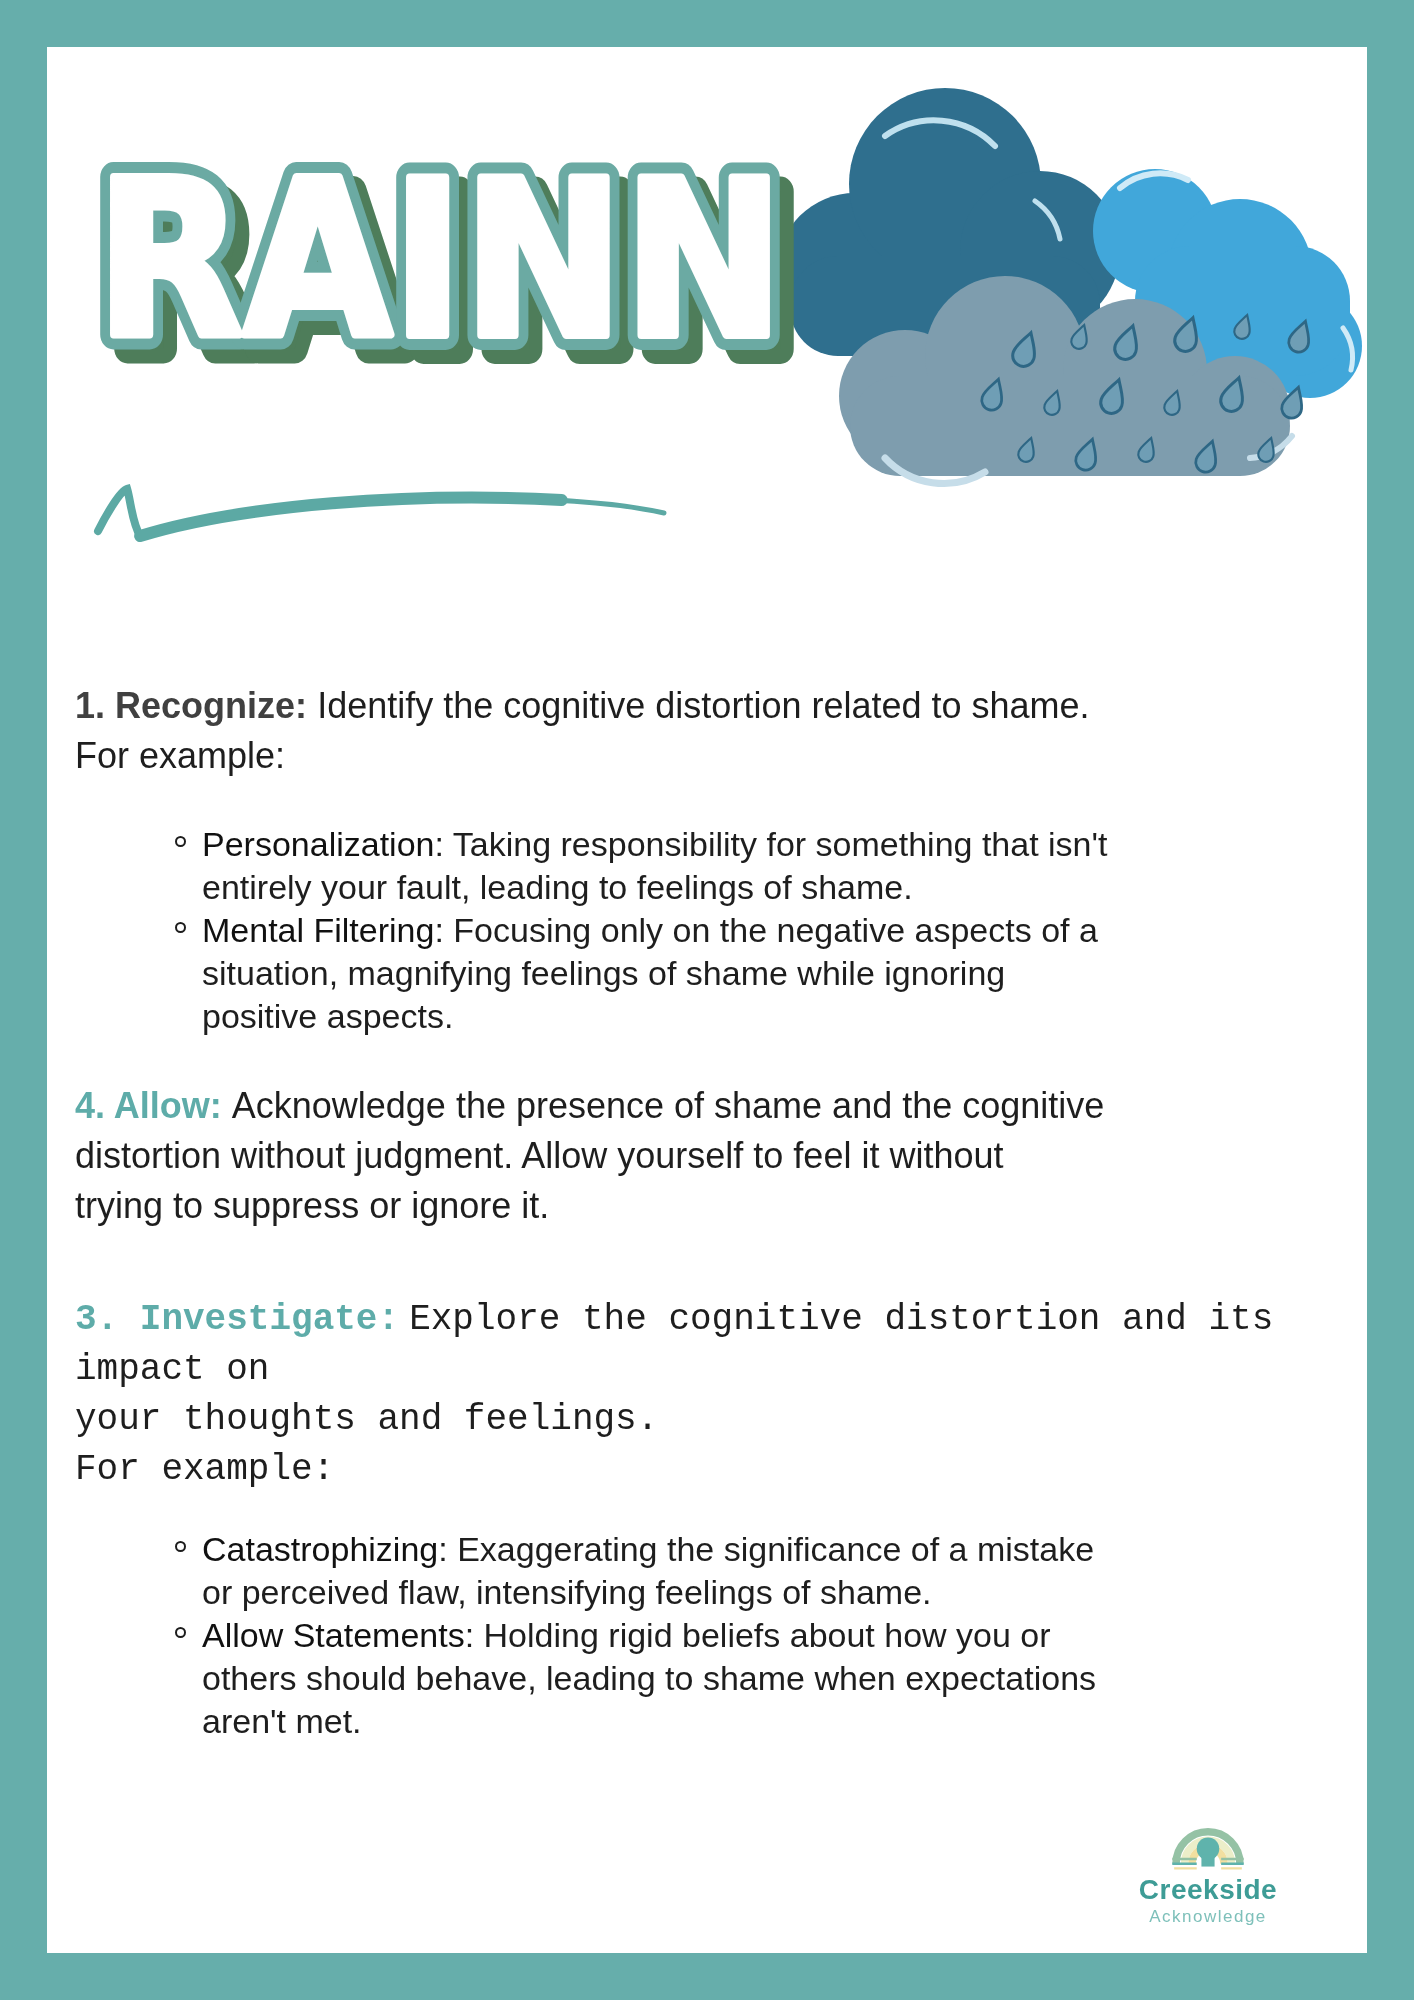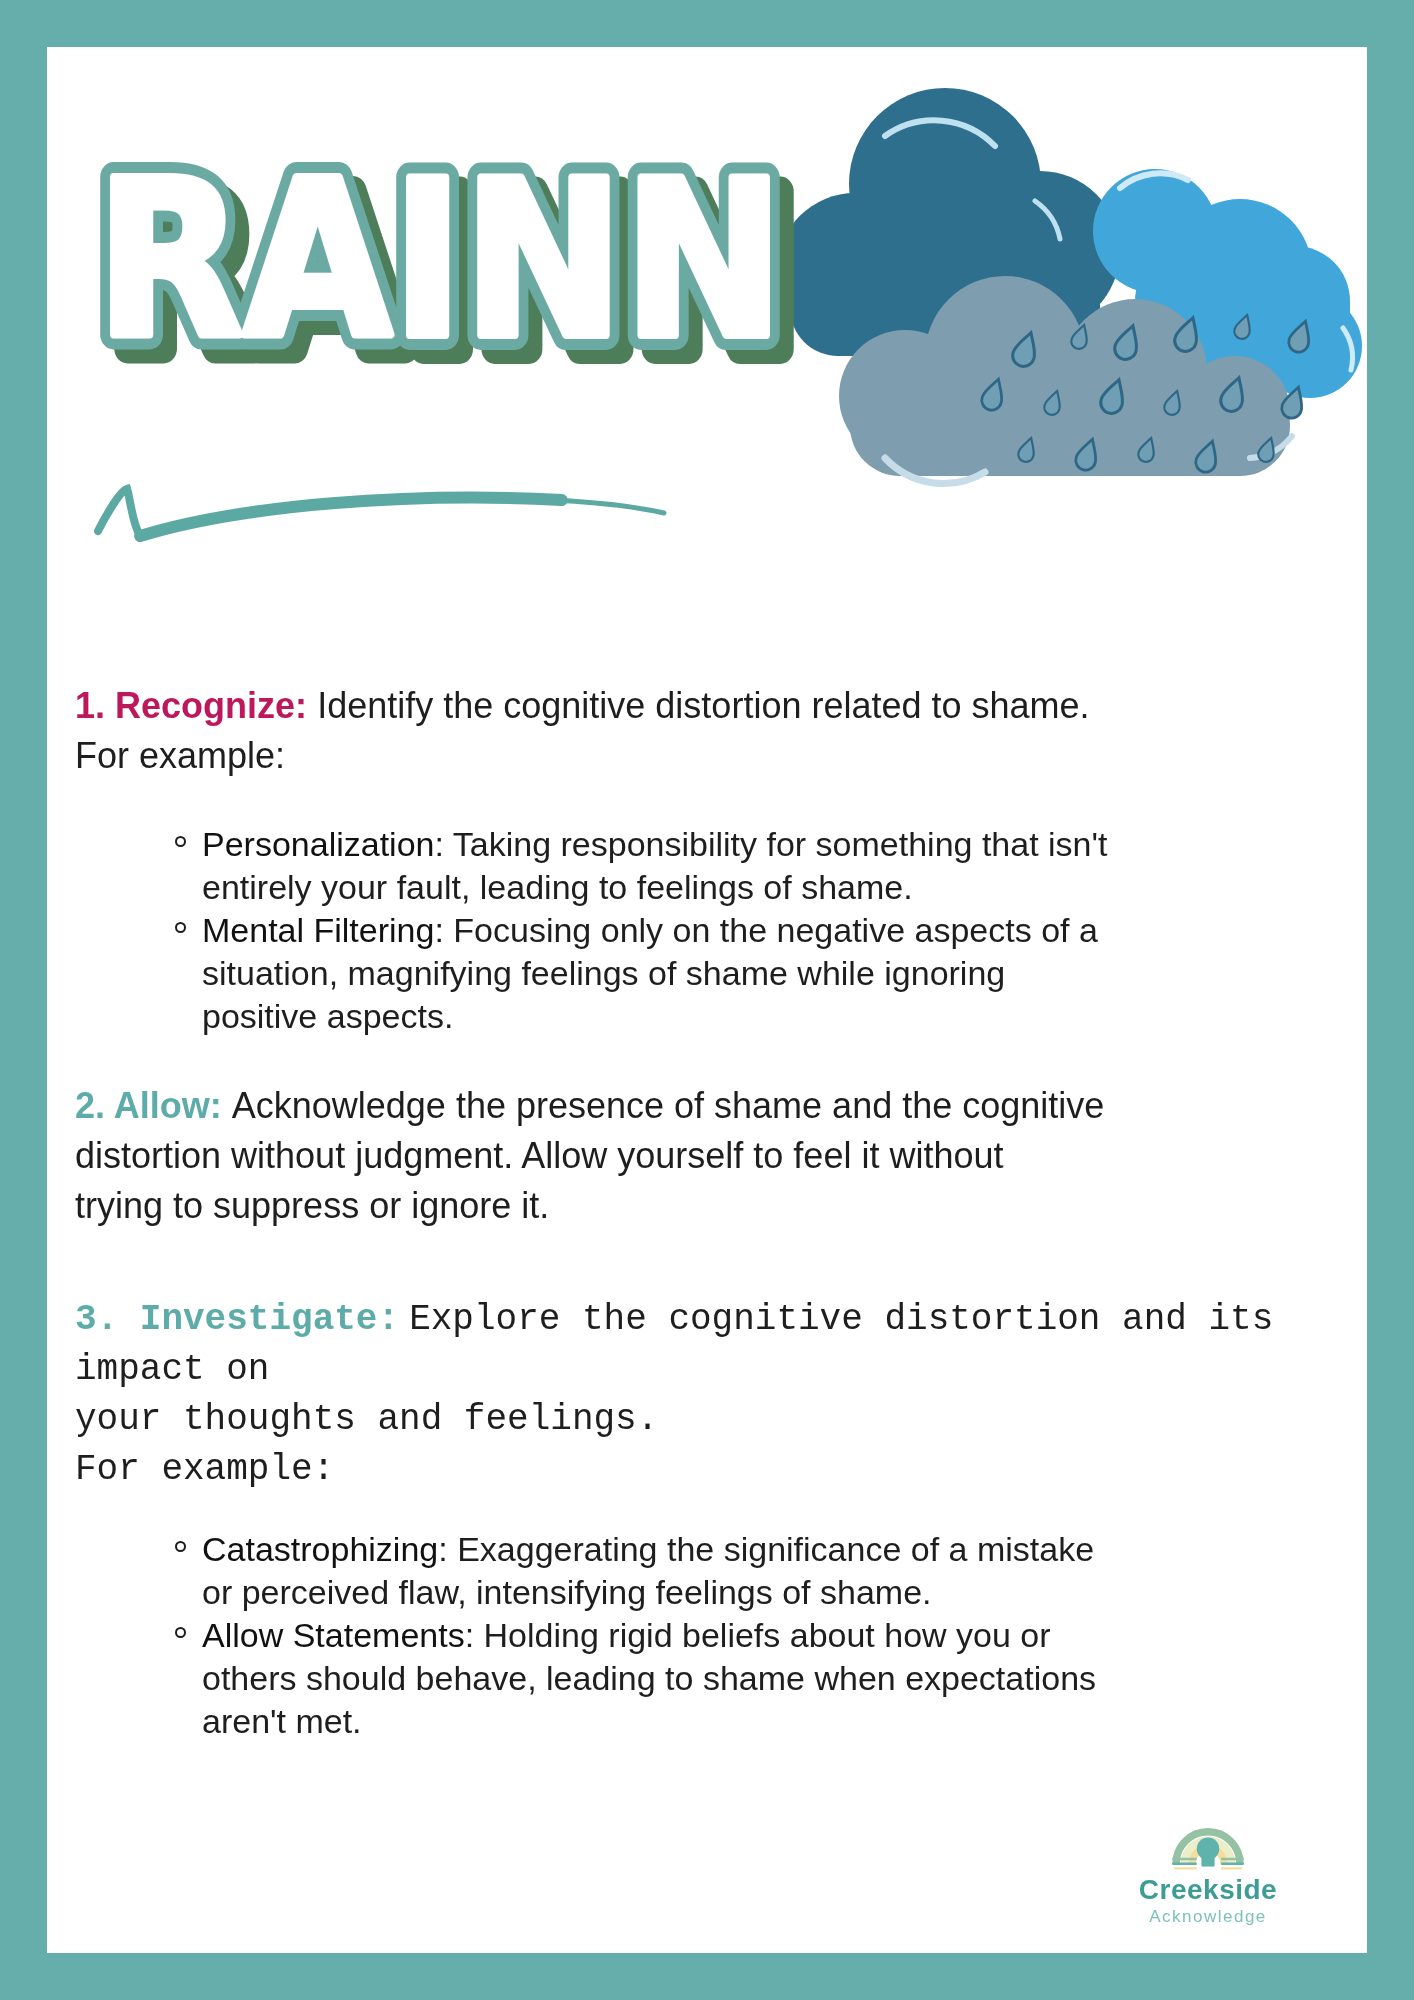--- a/index.html
+++ b/index.html
@@ -110,35 +110,35 @@
       <path d="M8,52 C16,36 30,12 37,10 C41,24 42,44 50,57" stroke-width="8"></path>
       <path d="M50,57 C150,26 320,13 470,21" stroke-width="12"></path>
       <path d="M460,21 C505,23 545,28 572,34" stroke-width="5"></path>
     </g>
   </svg>
 
   <div class="content">
 
     <div class="section" id="sec-1">
       <p>
-        <span class="hl" style="color:#be185d">1. Recognize:</span><span class="lead">Identify the cognitive distortion related to shame.
+        <span class="hl" style="color:#404040">1. Recognize:</span><span class="lead">Identify the cognitive distortion related to shame.
 For example:</span>
       </p>
       <ul class="example-list" id="list-1">
         <li><b class="term">Personalization</b><span class="desc">: Taking responsibility for something that isn't
 entirely your fault, leading to feelings of shame.</span></li>
         <li><b class="term">Mental Filtering</b><span class="desc">: Focusing only on the negative aspects of a
 situation, magnifying feelings of shame while ignoring
 positive aspects.</span></li>
       </ul>
     </div>
 
     <div class="section" id="sec-2">
       <p>
-        <span class="hl" style="color:#5eaca9">2. Allow:</span><span class="lead">Acknowledge the presence of shame and the cognitive
+        <span class="hl" style="color:#5eaca9">4. Allow:</span><span class="lead">Acknowledge the presence of shame and the cognitive
 distortion without judgment. Allow yourself to feel it without
 trying to suppress or ignore it.</span>
       </p>
     </div>
 
     <div class="section" id="sec-3">
       <p>
         <span class="hl" style="color:#5eaca9">3. Investigate:</span><span class="lead">Explore the cognitive distortion and its impact on
 your thoughts and feelings.
 For example:</span>

